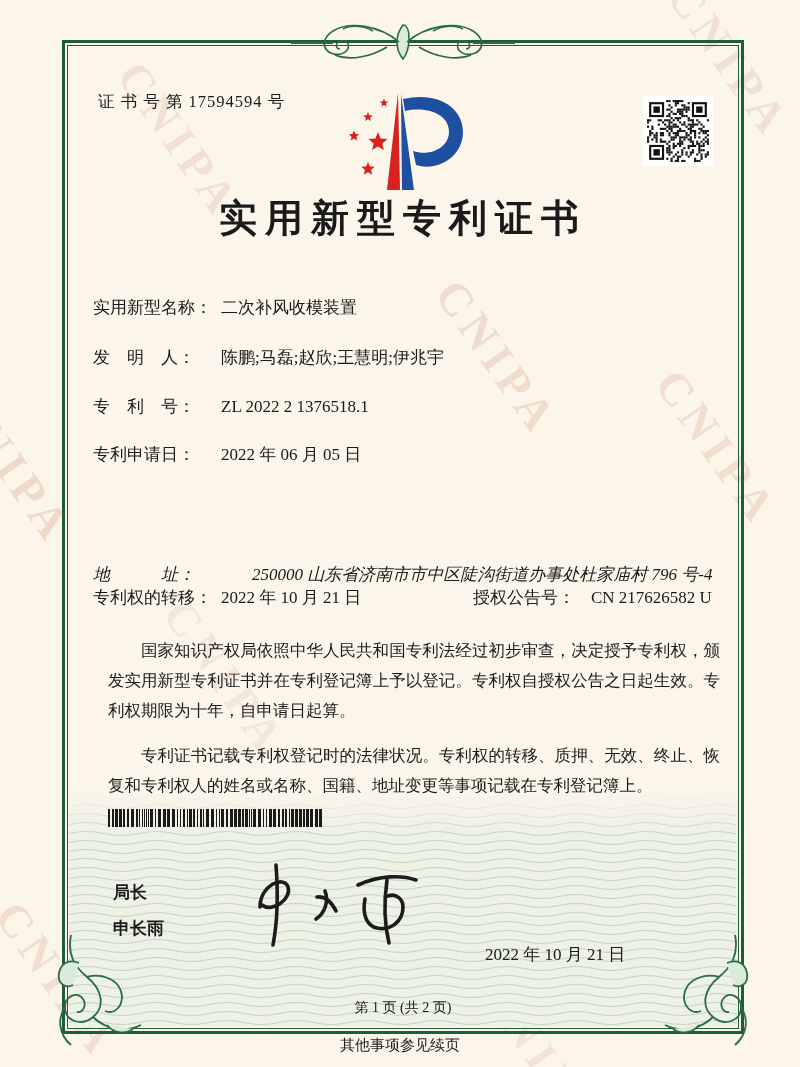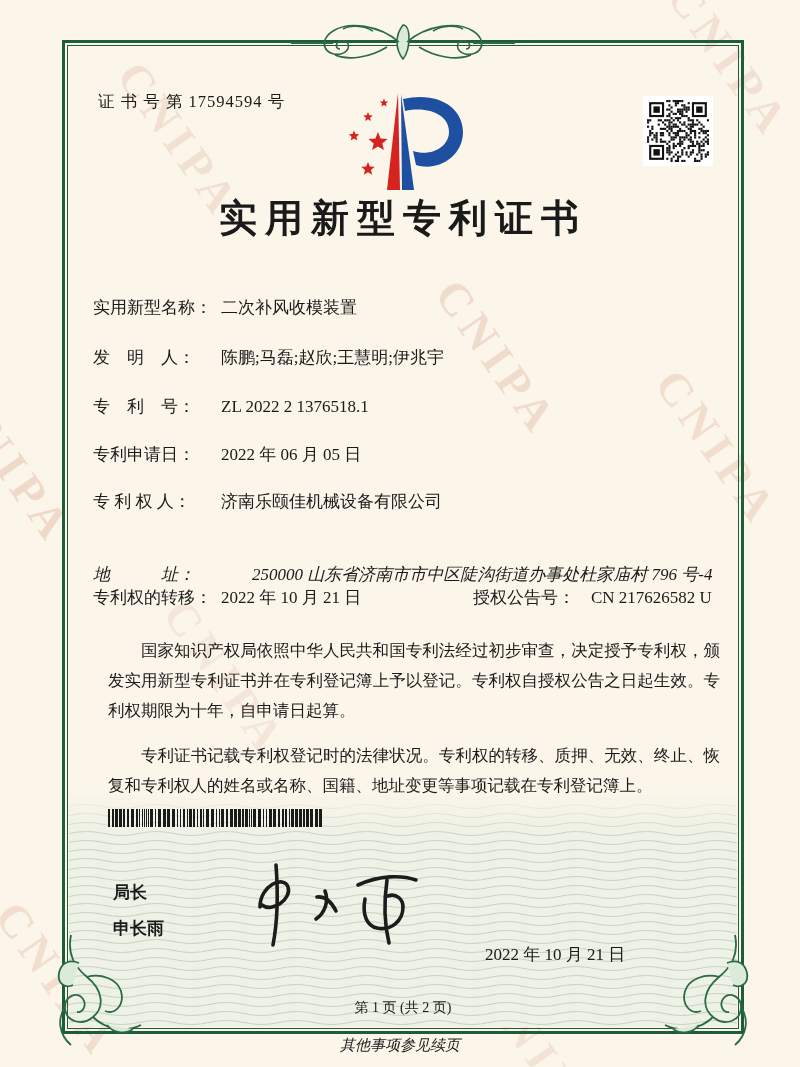--- a/index.html
+++ b/index.html
@@ -62,21 +62,21 @@
   .barcode i{display:block;height:100%;}
 
   .signer{position:absolute;left:48px;top:838px;font-size:17px;font-weight:600;
           font-family:"Liberation Sans","DejaVu Sans",sans-serif;}
   .signer div{margin-bottom:13px;}
   .signature{position:absolute;left:165px;top:810px;}
   .grant-date{position:absolute;left:420px;top:900px;font-size:17px;}
   .page-num{position:absolute;left:0;width:100%;top:956px;text-align:center;font-size:14px;}
 
   .footer-note{position:absolute;left:0;width:100%;top:1036px;text-align:center;
-               font-size:15px;z-index:3;font-style:italic;}
+               font-size:15px;z-index:3;}
 </style>
 </head>
 <body>
 
 <span class="wm wm1">CNIPA</span>
 <span class="wm wm2">CNIPA</span>
 <span class="wm wm3">CNIPA</span>
 <span class="wm wm4">CNIPA</span>
 <span class="wm wm5">CNIPA</span>
 <span class="wm wm6">CNIPA</span>
@@ -431,24 +431,20 @@
       <span class="fvalue">陈鹏;马磊;赵欣;王慧明;伊兆宇</span>
     </div>
     <div class="frow r2">
       <span class="flabel">专　利　号：</span>
       <span class="fvalue">ZL 2022 2 1376518.1</span>
     </div>
     <div class="frow r3">
       <span class="flabel">专利申请日：</span>
       <span class="fvalue">2022 年 06 月 05 日</span>
     </div>
-    <div class="frow r4">
-      <span class="flabel">专 利 权 人：</span>
-      <span class="fvalue">济南乐颐佳机械设备有限公司</span>
-    </div>
     <div class="frow r5">
       <span class="flabel">地　　　址：</span>
       <span class="fvalue">250000 山东省济南市市中区陡沟街道办事处杜家庙村 796 号-4</span>
     </div>
     <div class="frow r6">
       <span class="pair1">
         <span class="flabel">专利权的转移：</span>
         <span class="fvalue">2022 年 10 月 21 日</span>
       </span>
       <span class="pair2">

